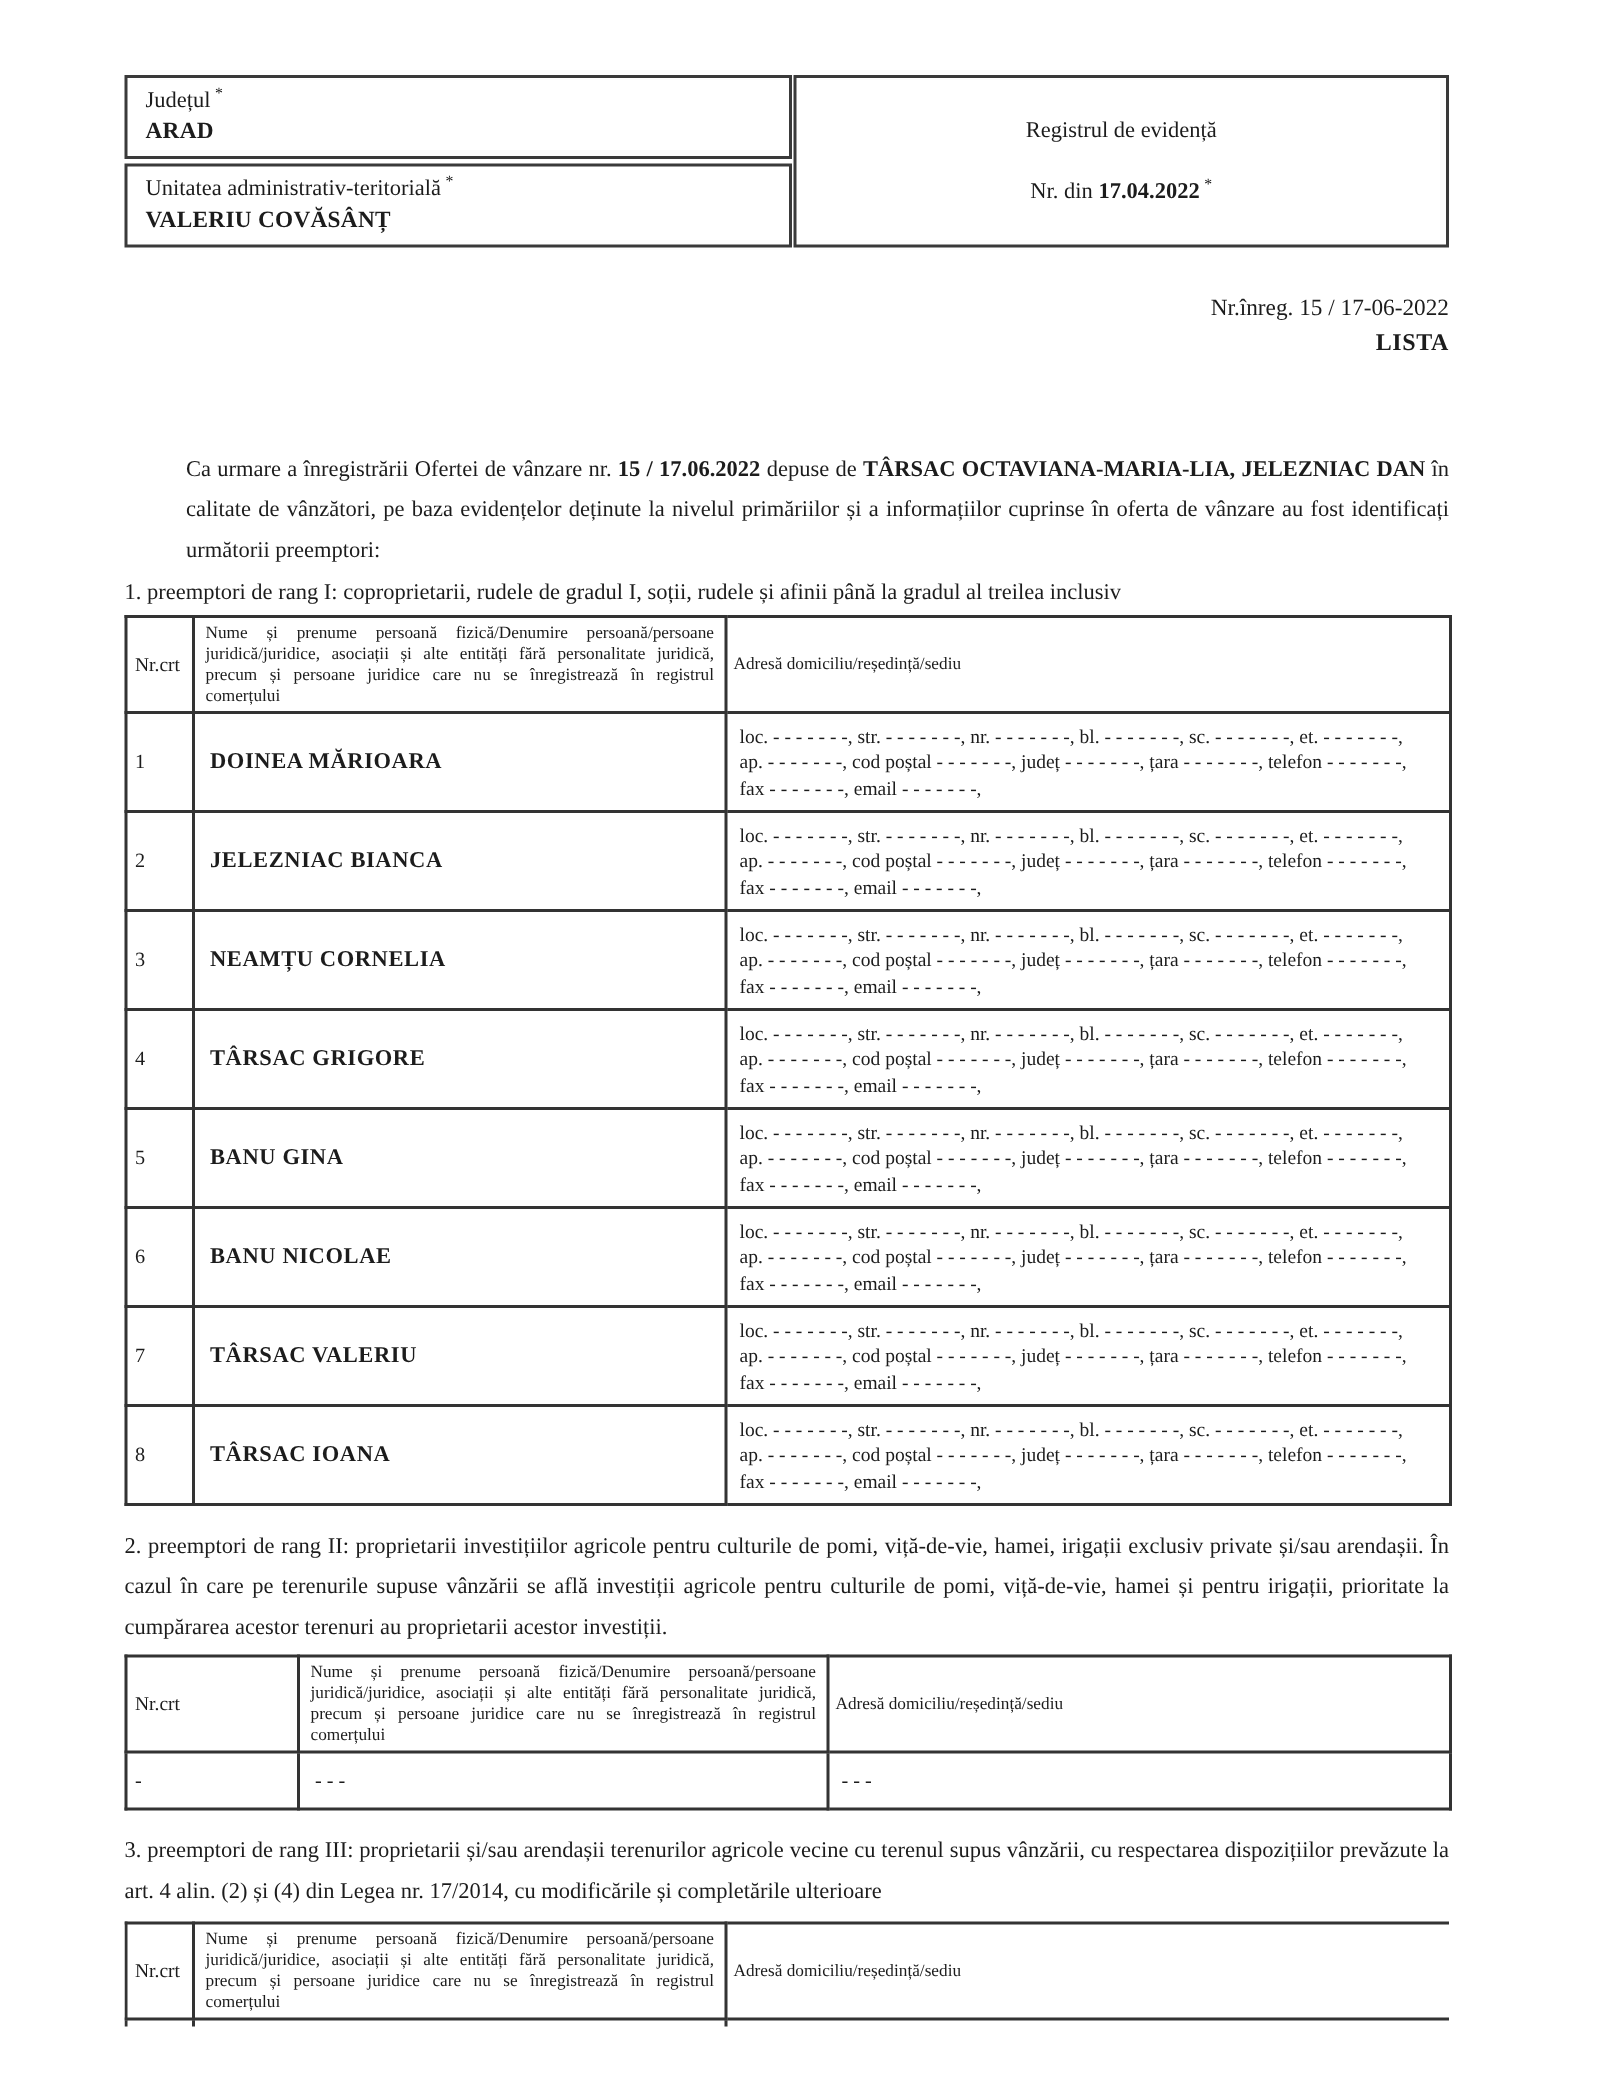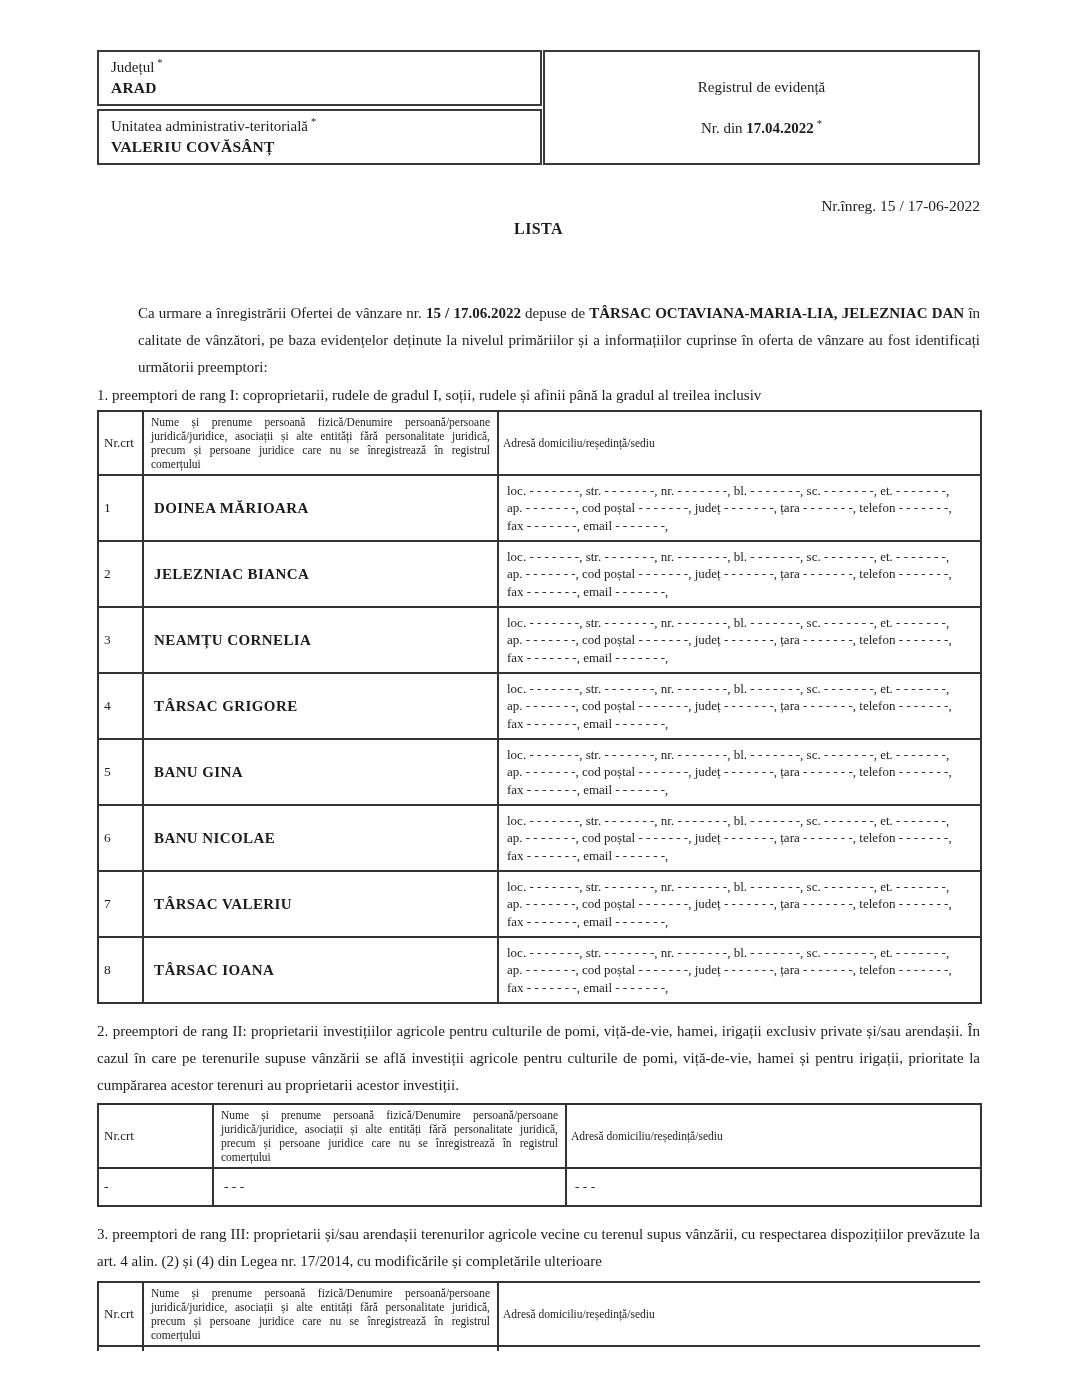--- a/index.html
+++ b/index.html
@@ -1,39 +1,39 @@
 <!DOCTYPE html>
 <html><head>
 <meta charset="utf-8">
 <style>
   html,body { margin:0; padding:0; background:#ffffff; }
   .page {
     width:1079px; height:1400px; position:relative; overflow:hidden;
     background:#ffffff; color:#1c1c1c;
     font-family:"Liberation Serif","DejaVu Serif",serif;
   }
-  .content { position:absolute; left:97px; top:0; width:883px; }
+  .content { position:absolute; left:83px; top:0; width:883px; }
 
   
   .hdr { display:flex; margin-top:50px; }
   .hdr-left { width:445px; display:flex; flex-direction:column; row-gap:3px; }
   .hbox { border:2px solid #3a3a3a; box-sizing:border-box; height:56px; padding:7px 12px 0 12px; }
   .hbox .lbl { font-size:15px; }
   .hbox .val { font-size:15.5px; font-weight:bold; margin-top:3px; letter-spacing:0.2px; }
   .hdr-right {
     flex:1; border:2px solid #3a3a3a; box-sizing:border-box; margin-left:1px;
     display:flex; flex-direction:column; align-items:center; justify-content:center;
     row-gap:24px; font-size:15px;
   }
   .sup { font-size:10.5px; vertical-align:top; position:relative; top:-2px; padding-left:3px; }
   .b { font-weight:bold; }
 
   
   .regline { text-align:right; font-size:15.5px; margin-top:32px; }
-  .title { text-align:center; font-weight:bold; font-size:16px; margin-top:5px; letter-spacing:0.4px; }
+  .title { text-align:right; font-weight:bold; font-size:16px; margin-top:5px; letter-spacing:0.4px; }
   .subtitle { text-align:center; font-weight:bold; font-size:15.5px; line-height:30px; margin-top:5px; }
 
   
   .intro { margin-top:62px; text-align:justify; font-size:15px; line-height:27px;margin-left:41px; }
   .rank-heading { font-size:15px; line-height:26px; margin-top:1px; }
   .para { text-align:justify; font-size:15px; line-height:27px; margin-top:14px; margin-bottom:4px; }
 
   
   table.doc { border-collapse:collapse; width:883px; table-layout:fixed; margin-top:2px; }
   table.doc th, table.doc td { border:2px solid #333333; box-sizing:border-box; }

